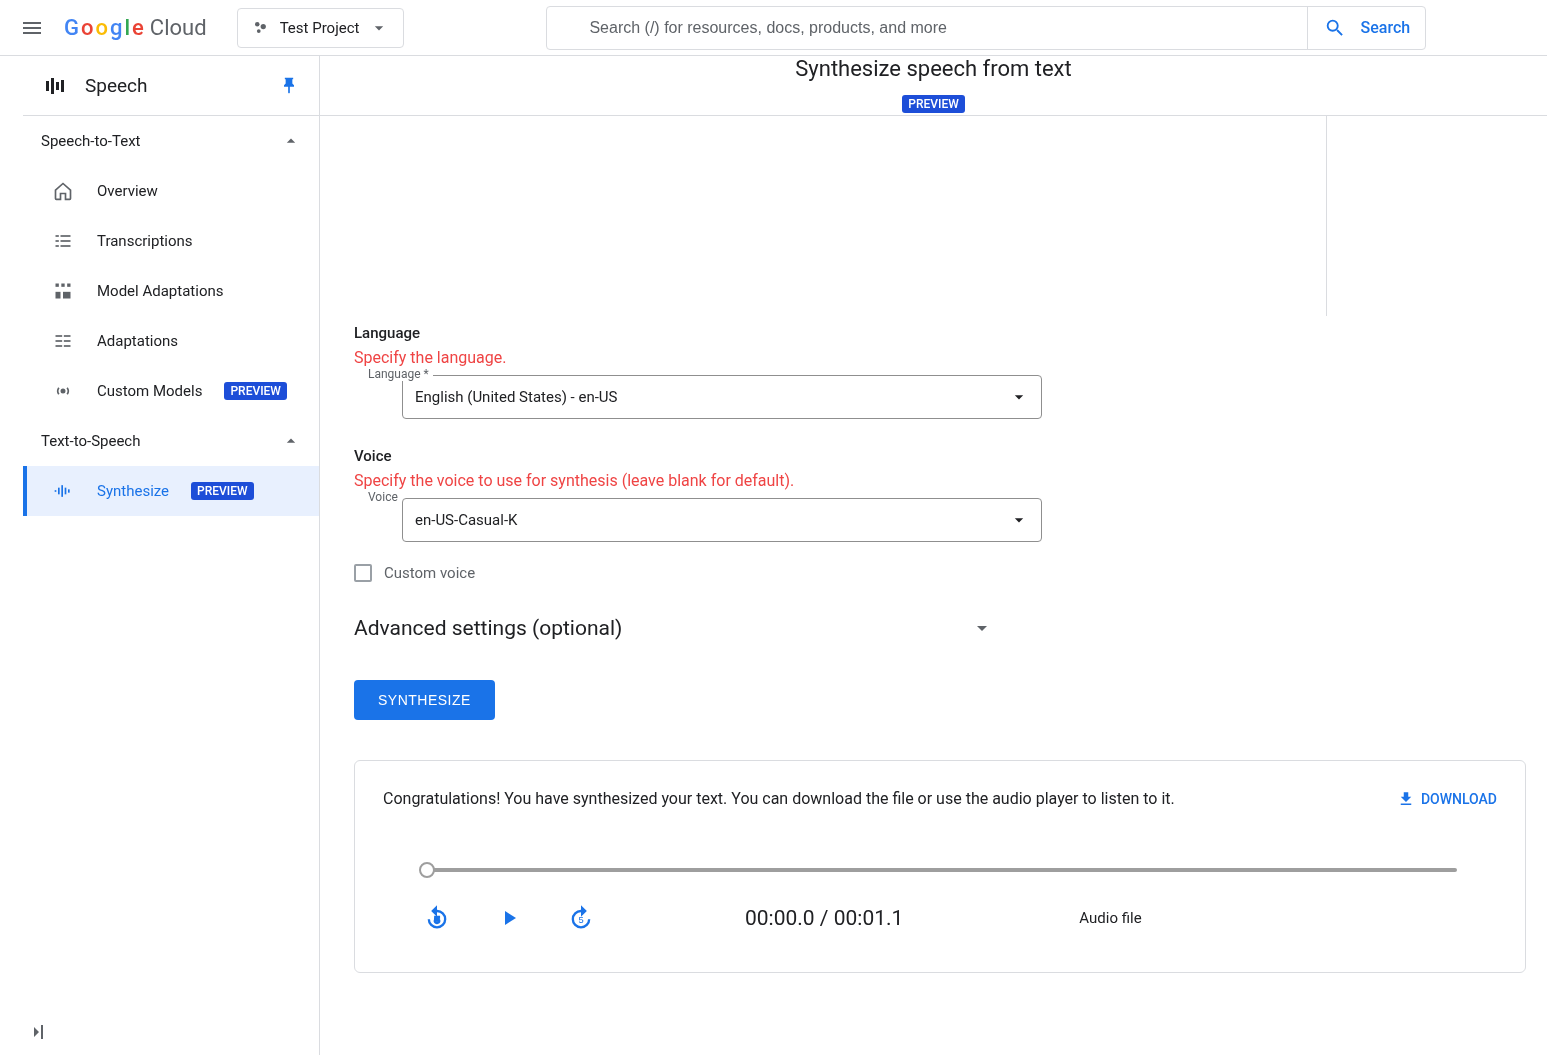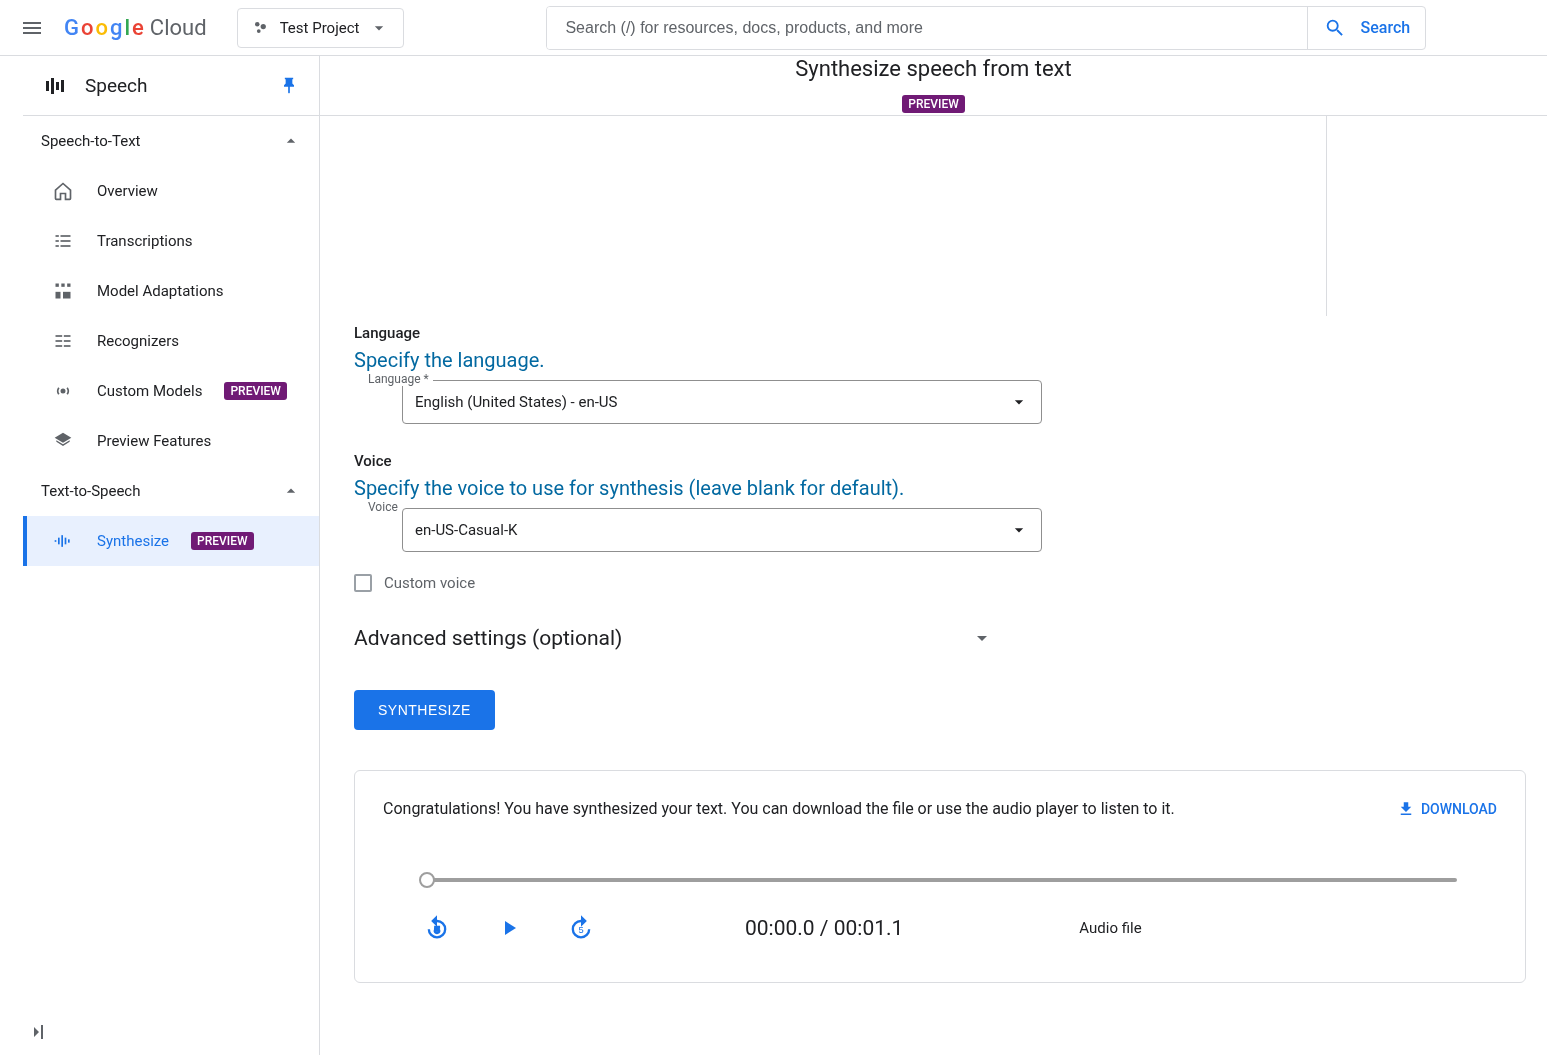--- a/index.html
+++ b/index.html
@@ -6,48 +6,48 @@
 body { font-family: 'Google Sans', Roboto, Arial, sans-serif; font-size: 14px; color: #202124; background: #fff; }
 
 
 .header { height: 56px; border-bottom: 1px solid #dadce0; display: flex; align-items: center; padding: 0 12px; gap: 12px; }
 .hamburger { width: 40px; height: 40px; display: flex; align-items: center; justify-content: center; cursor: pointer; border-radius: 50%; }
 .hamburger svg { width: 24px; height: 24px; fill: #5f6368; }
 .logo { display: flex; align-items: center; gap: 2px; font-size: 22px; font-weight: 400; }
 .logo .cloud-text { color: #5f6368; font-weight: 400; margin-left: 4px; }
 .project-picker { margin-left: 18px; height: 40px; border: 1px solid #dadce0; border-radius: 4px; display: flex; align-items: center; padding: 0 14px; gap: 10px; cursor: pointer; font-size: 15px; }
 .project-picker .dots { width: 18px; height: 18px; }
-.search-wrap { display: flex; align-items: center; border: 1px solid #dadce0; border-radius: 4px; height: 44px; width: 880px; overflow: hidden; margin-left: 130px; }
+.search-wrap { display: flex; align-items: center; border: 1px solid #dadce0; border-radius: 4px; height: 44px; width: 880px; overflow: hidden; margin-left: 130px; padding-left: 24px; }
 .search-input { flex: 1; border: none; outline: none; font-size: 16px; padding: 0 18px; color: #5f6368; height: 100%; }
 .search-input::placeholder { color: #5f6368; }
 .search-btn { width: 118px; height: 100%; border-left: 1px solid #dadce0; display: flex; align-items: center; justify-content: center; gap: 15px; color: #1a73e8; font-size: 16px; font-weight: 500; cursor: pointer; }
 
 
 .body-row { display: flex; height: calc(100vh - 56px); }
 .sidebar { width: 320px; border-right: 1px solid #dadce0; display: flex; flex-direction: column; position: relative; padding-left: 23px; }
 .sidebar-header { height: 60px; display: flex; align-items: center; padding: 0 20px; border-bottom: 1px solid #dadce0; gap: 18px; }
 .sidebar-header .title { font-size: 19px; font-weight: 400; flex: 1; }
 .pin-icon { color: #1a73e8; cursor: pointer; }
 .sidebar-section-head { height: 50px; display: flex; align-items: center; justify-content: space-between; padding: 0 18px; font-size: 15px; cursor: pointer; }
 .sidebar-item { height: 50px; display: flex; align-items: center; padding: 0 18px 0 28px; gap: 22px; font-size: 15px; cursor: pointer; }
 .sidebar-item .sicon { width: 24px; height: 24px; display: flex; align-items: center; justify-content: center; color: #5f6368; }
 .sidebar-item.active { background: #e8f0fe; color: #1a73e8; border-left: 4px solid #1a73e8; padding-left: 24px; }
 .sidebar-item.active .sicon { color: #1a73e8; }
-.preview-badge { background: #701a75; color: #fff; font-size: 12px; font-weight: 500; padding: 2px 6px; border-radius: 3px; text-transform: uppercase; }
+.preview-badge { background: #1d4ed8; color: #fff; font-size: 12px; font-weight: 500; padding: 2px 6px; border-radius: 3px; text-transform: uppercase; }
 .sidebar-collapse { position: absolute; bottom: 8px; left: 24px; cursor: pointer; color: #5f6368; }
 
 .main { flex: 1; overflow: auto; position: relative; }
 .page-header { height: 60px; display: flex; align-items: center; padding: 0 34px; gap: 14px; border-bottom: 1px solid #dadce0; flex-direction: column; }
 .page-header h1 { font-size: 22px; font-weight: 400; }
 .content { padding: 0 34px 50px 34px; position: relative; }
 .top-area { height: 200px; position: relative; }
 .top-divider { position: absolute; left: 972px; top: 0; bottom: 0; width: 1px; background: #dadce0; height: 200px; }
 
 .section-label { font-size: 15px; font-weight: 500; margin-top: 8px; margin-bottom: 6px; }
-.section-desc { font-size: 20px; color: #0369a1; margin-bottom: 2px; }
+.section-desc { font-size: 16px; color: #ef4444; margin-bottom: 2px; }
 
 .mat-field { position: relative; width: 640px; margin-top: 8px; }
 .mat-field-label { position: absolute; top: -8px; left: 10px; background: #fff; padding: 0 4px; font-size: 12px; color: #5f6368; }
 .mat-select { width: 100%; height: 44px; border: 1px solid #8f8f8f; border-radius: 4px; display: flex; align-items: center; justify-content: space-between; padding: 0 12px; cursor: pointer; font-size: 15px; margin-left: 48px; }
 
 .checkbox-row { display: flex; align-items: center; gap: 12px; margin-top: 22px; color: #5f6368; font-size: 15px; }
 .checkbox-box { width: 18px; height: 18px; border: 2px solid #9aa0a6; border-radius: 2px; cursor: pointer; }
 
 .advanced-row { display: flex; align-items: center; justify-content: space-between; width: 640px; margin-top: 34px; cursor: pointer; }
 .advanced-row h2 { font-size: 21px; font-weight: 400; }
@@ -168,39 +168,31 @@
       <span class="sicon">
           <svg width="20" height="20" viewBox="0 0 24 24" fill="#5f6368">
             <rect x="3" y="5" width="8" height="2"></rect>
             <rect x="13" y="5" width="8" height="2"></rect>
             <rect x="3" y="11" width="8" height="2"></rect>
             <rect x="13" y="11" width="8" height="2"></rect>
             <rect x="3" y="17" width="8" height="2"></rect>
             <rect x="13" y="17" width="8" height="2"></rect>
           </svg>
         </span>
-      <span>Recognizers</span>
+      <span>Adaptations</span>
     </div>
     <div class="sidebar-item">
       <span class="sicon">
           <svg width="20" height="20" viewBox="0 0 24 24" fill="none" stroke="#5f6368" stroke-width="2">
             <circle cx="12" cy="12" r="2" fill="#5f6368"></circle>
             <path d="M7 8a7 7 0 000 8M17 8a7 7 0 010 8"></path>
           </svg>
         </span>
       <span>Custom Models</span>
       <span class="preview-badge">PREVIEW</span>
-    </div>
-    <div class="sidebar-item">
-      <span class="sicon">
-          <svg width="20" height="20" viewBox="0 0 24 24" fill="#5f6368">
-            <path d="M12 2L2 8l10 6 10-6-10-6zm0 14L4 11v2l8 5 8-5v-2l-8 5z"></path>
-          </svg>
-        </span>
-      <span>Preview Features</span>
     </div>
 
     <div class="sidebar-section-head">
       <span>Text-to-Speech</span>
       <svg width="20" height="20" viewBox="0 0 24 24">
           <path class="chevron" d="M7 14l5-5 5 5z"></path>
         </svg>
     </div>
     <div class="sidebar-item active">
       <span class="sicon">

